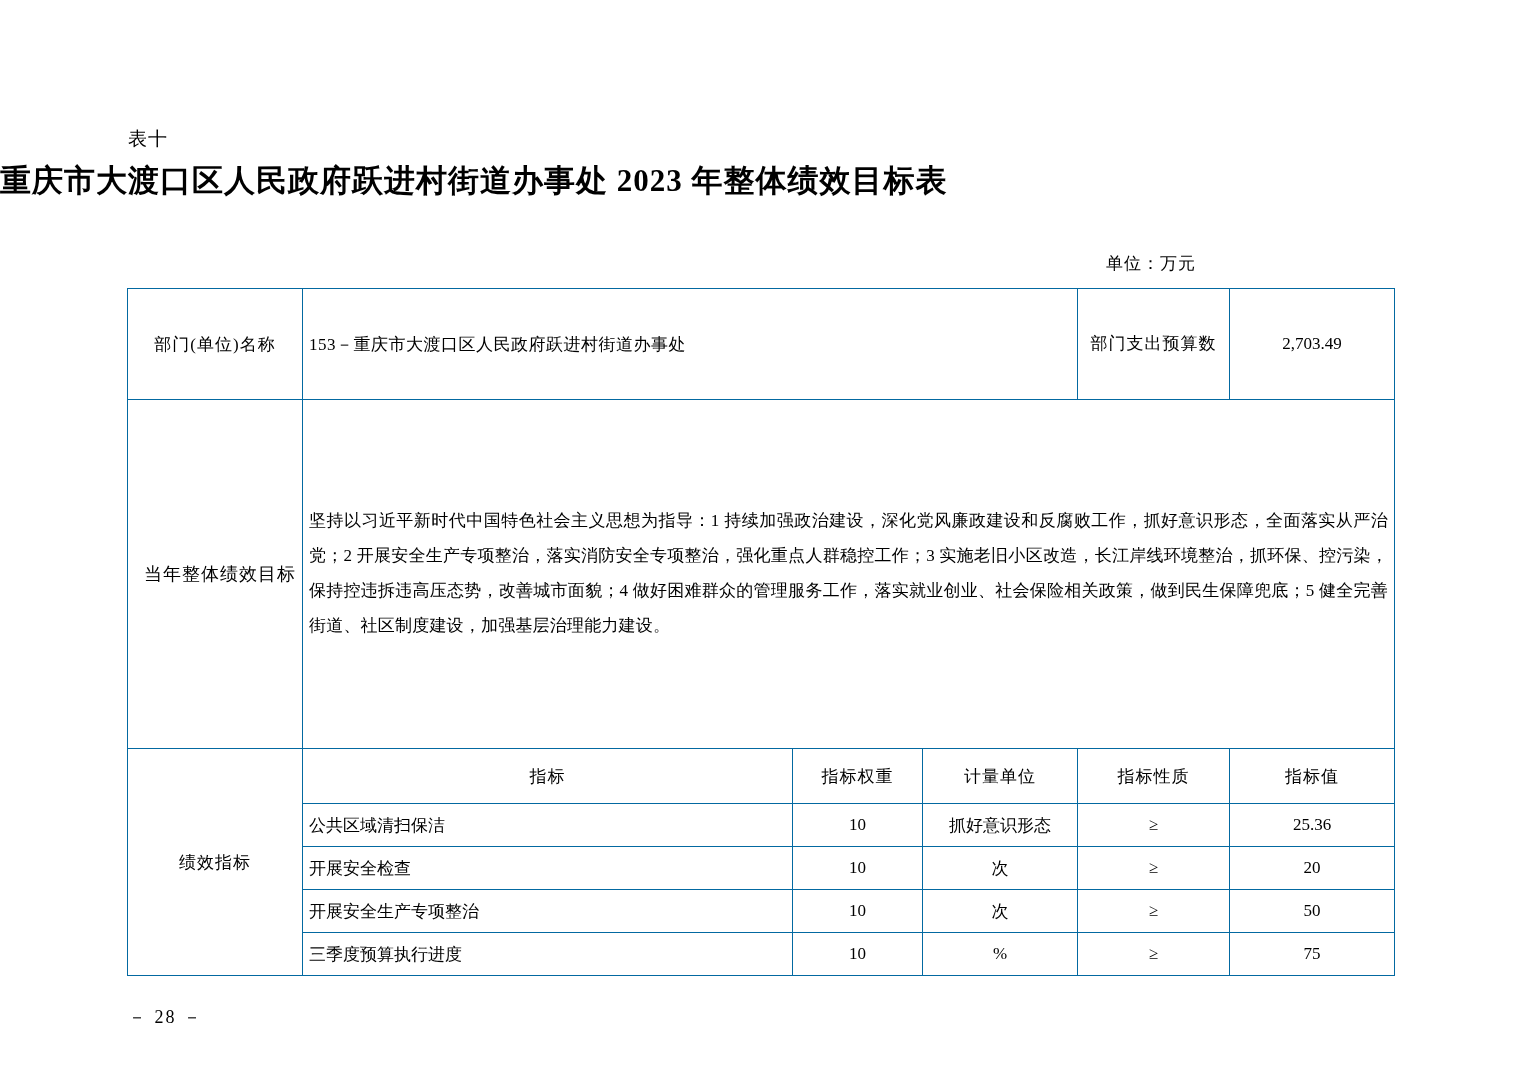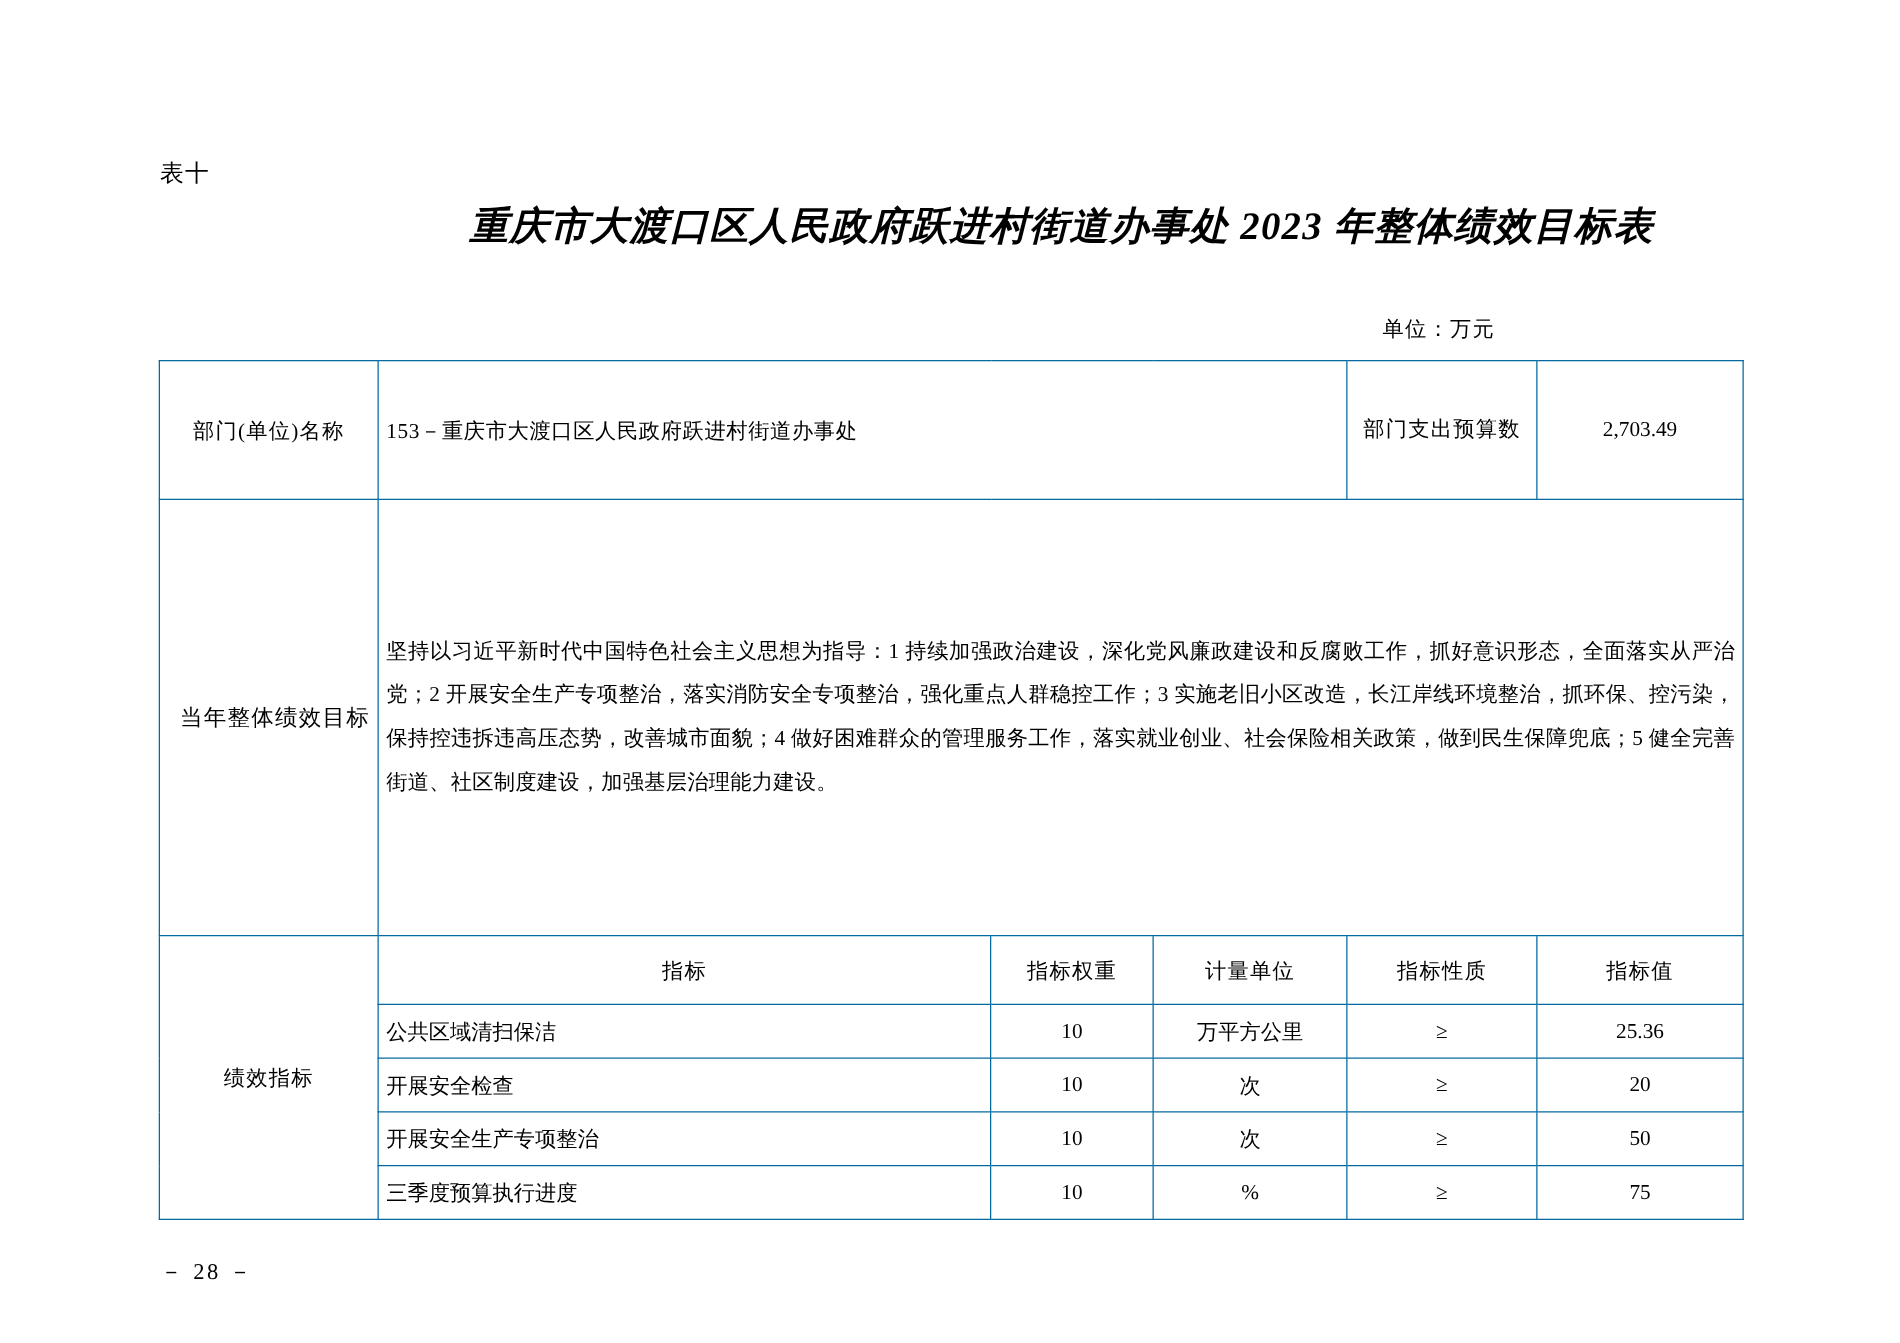--- a/index.html
+++ b/index.html
@@ -26,26 +26,25 @@
     top: 126px;
     font-size: 19px;
     font-family: "Liberation Serif", "DejaVu Serif", serif;
     letter-spacing: 1px;
   }
   .doc-title {
     position: absolute;
     left: 0;
     right: 0;
     top: 160px;
-    text-align: right;
+    text-align: left;
     font-size: 31px;
     font-weight: bold;
     letter-spacing: 1px;
     font-family: "Liberation Serif", "DejaVu Serif", serif;
-    font-style: italic;
   }
   .unit-note {
     position: absolute;
     right: 127px;
     top: 252px;
     font-size: 17px;
     letter-spacing: 1px;
   }
   table.main {
     position: absolute;
@@ -174,21 +173,21 @@
         <td class="perf-label-cell" rowspan="5">绩效指标</td>
         <td class="idx-head">指标</td>
         <td class="idx-head">指标权重</td>
         <td class="idx-head">计量单位</td>
         <td class="idx-head">指标性质</td>
         <td class="idx-head">指标值</td>
       </tr>
       <tr>
         <td class="idx-name">公共区域清扫保洁</td>
         <td class="idx-cell">10</td>
-        <td class="idx-cell">万平方公里</td>
+        <td class="idx-cell">抓好意识形态</td>
         <td class="idx-cell">≥</td>
         <td class="idx-cell">25.36</td>
       </tr>
       <tr>
         <td class="idx-name">开展安全检查</td>
         <td class="idx-cell">10</td>
         <td class="idx-cell">次</td>
         <td class="idx-cell">≥</td>
         <td class="idx-cell">20</td>
       </tr>

